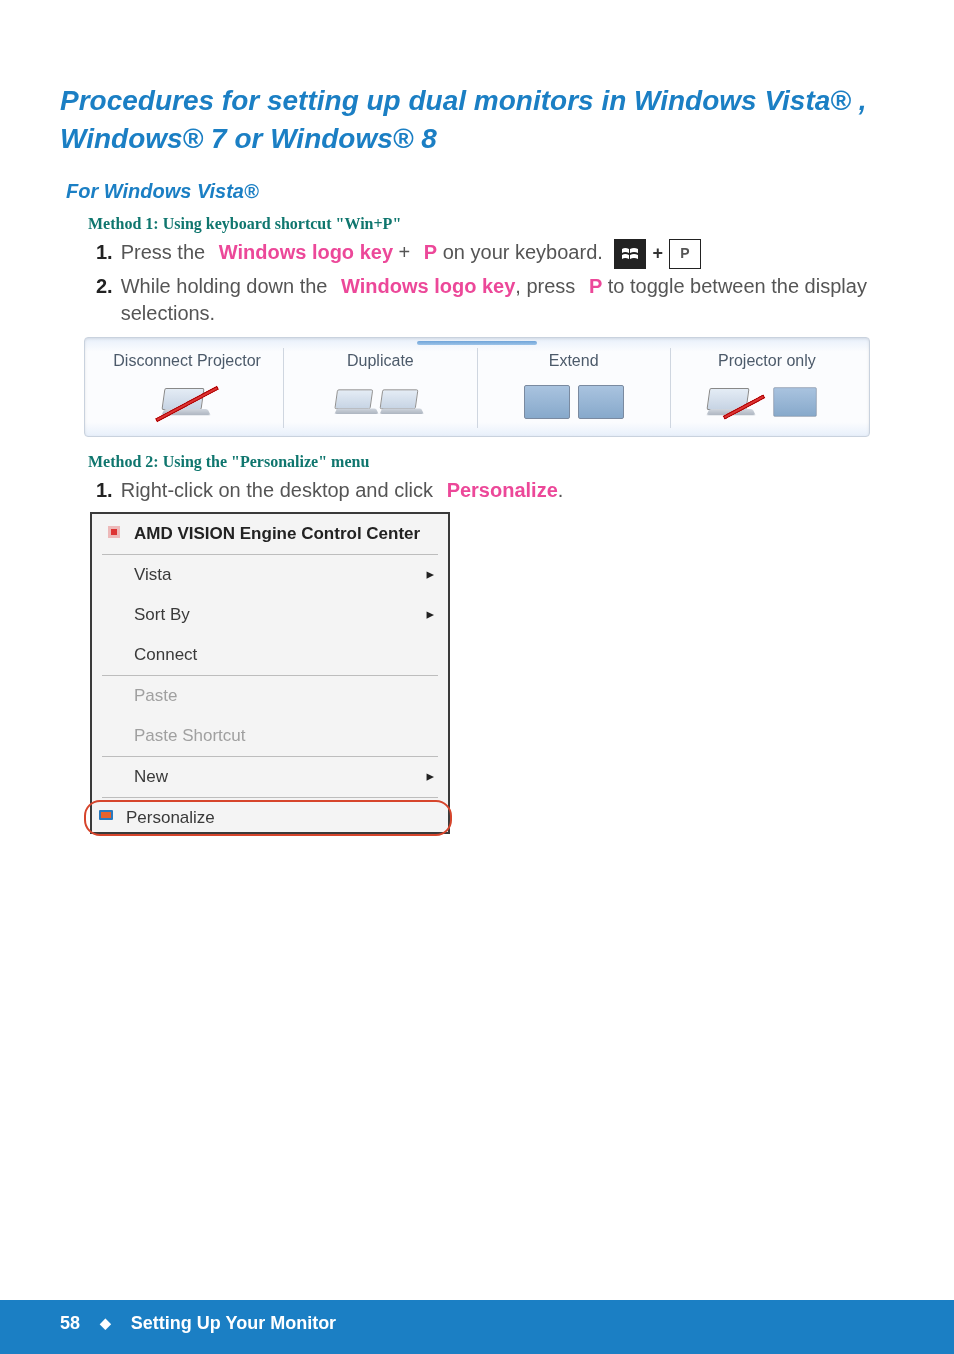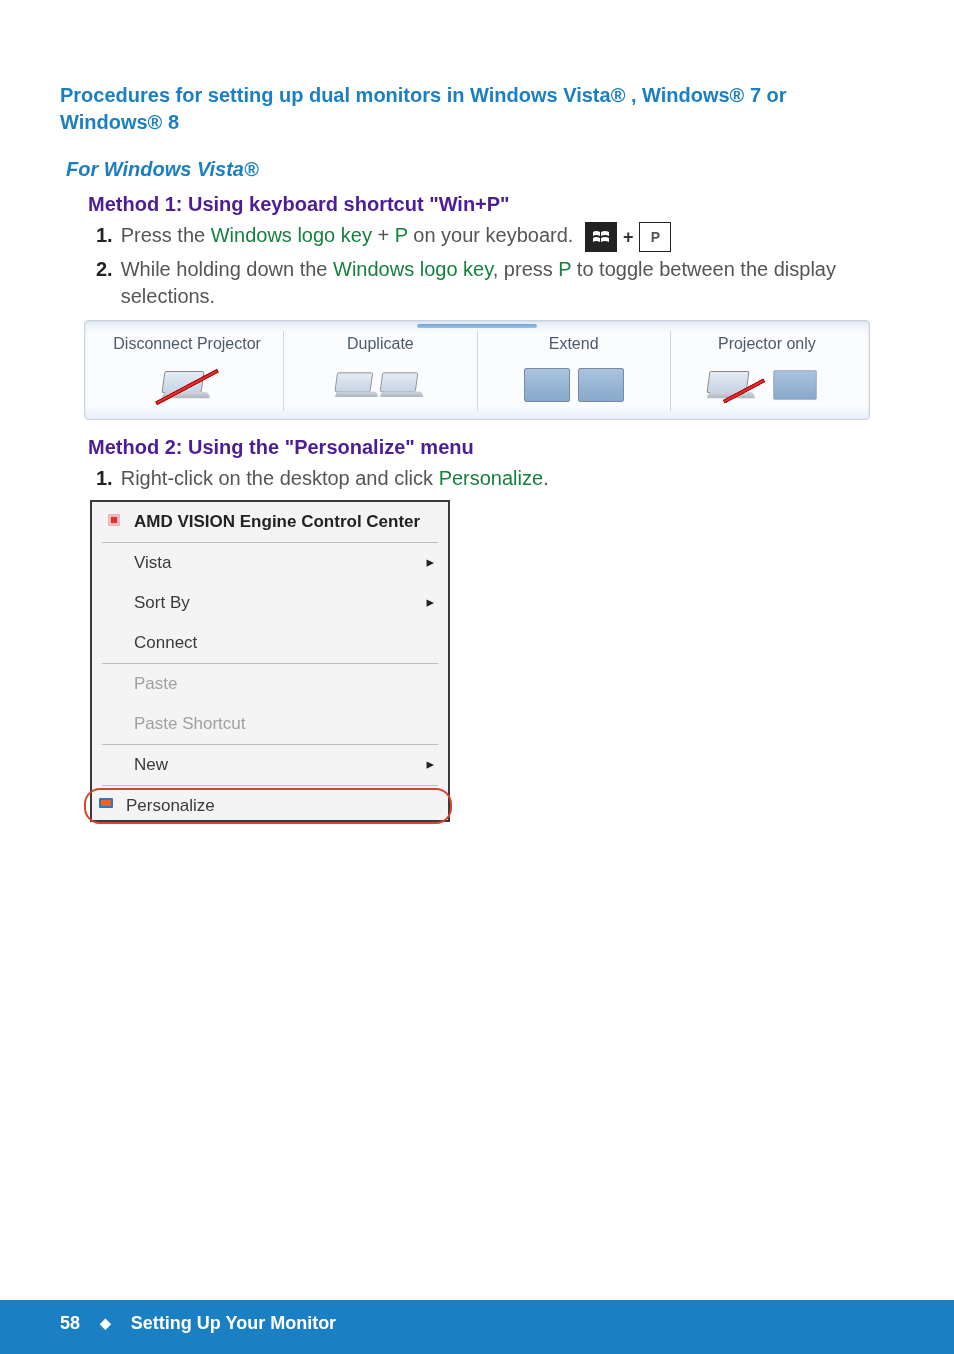--- a/index.html
+++ b/index.html
@@ -7,56 +7,58 @@
       width: 954px;
       height: 1354px;
       font-family: -apple-system, BlinkMacSystemFont, "Segoe UI", Arial, sans-serif;
       background: #fff;
       position: relative;
       color: #333;
     }
     .content { padding: 82px 60px 0 60px; }
     .main-heading {
       color: #1b7fc4;
-      font-size: 20px;
+      font-size: 28px;
       font-weight: 600;
       line-height: 1.35;
       margin-bottom: 22px;
+      font-style: italic;
     }
     .sub-heading {
       color: #1b7fc4;
       font-size: 20px;
       font-style: italic;
       font-weight: 600;
       margin-left: 6px;
       margin-bottom: 12px;
     }
     .intro-text {
       color: #555;
       font-size: 20px;
       line-height: 1.35;
       margin: 0 20px 10px 28px;
     }
     .method-heading {
-      color: #4c1d95;
-      font-size: 20px;
+      color: #0f766e;
+      font-size: 16px;
       font-weight: 700;
       margin: 6px 20px 6px 28px;
+      font-family: Liberation Serif, serif;
     }
     .step {
       display: flex;
       align-items: flex-start;
       margin: 0 20px 4px 36px;
       font-size: 20px;
       color: #555;
       line-height: 1.35;
     }
     .step-num { font-weight: 700; color: #222; margin-right: 8px; white-space: nowrap; }
     .step-body { flex: 1; }
-    .step-body strong { color: #15803d; font-weight: 400; }
+    .step-body strong { color: #ec4899; font-weight: 700; margin-left: 8px; }
     .inline-keys {
       display: inline-flex;
       align-items: center;
       vertical-align: middle;
       margin-left: 6px;
       gap: 6px;
     }
     .key-box {
       width: 32px; height: 30px; border: 1.5px solid #222; background: #fff;
       display: inline-flex; align-items: center; justify-content: center;

